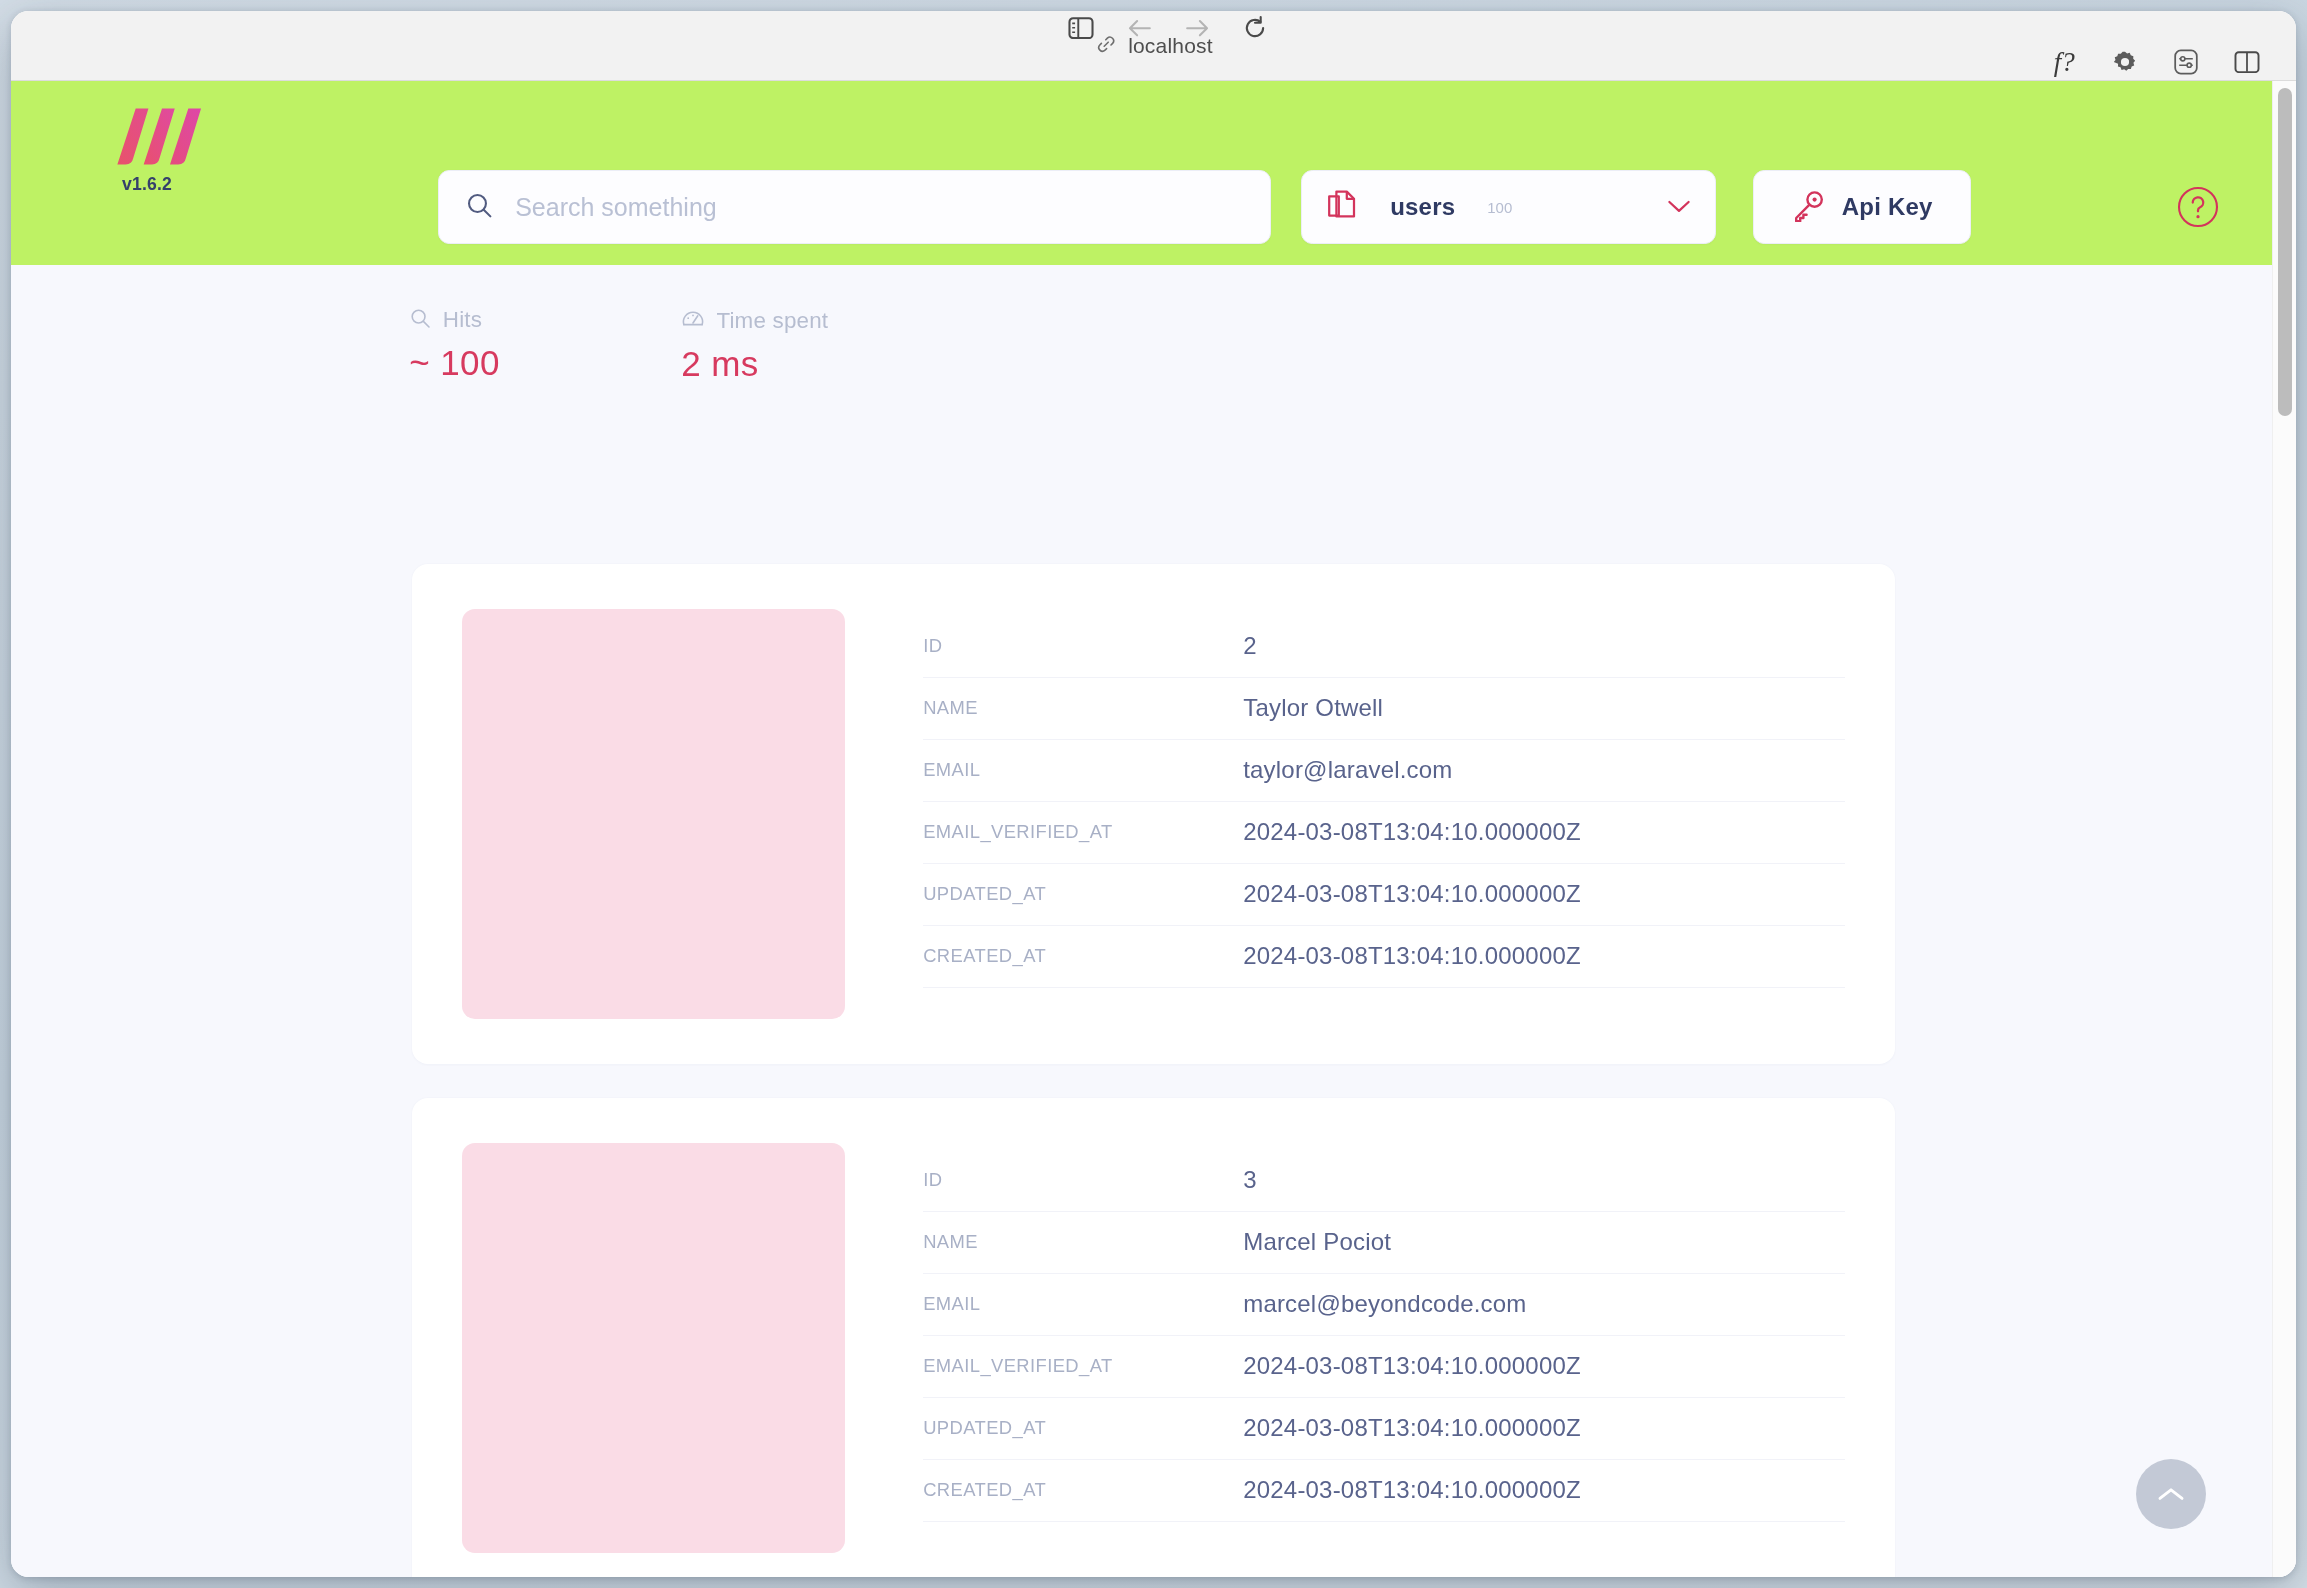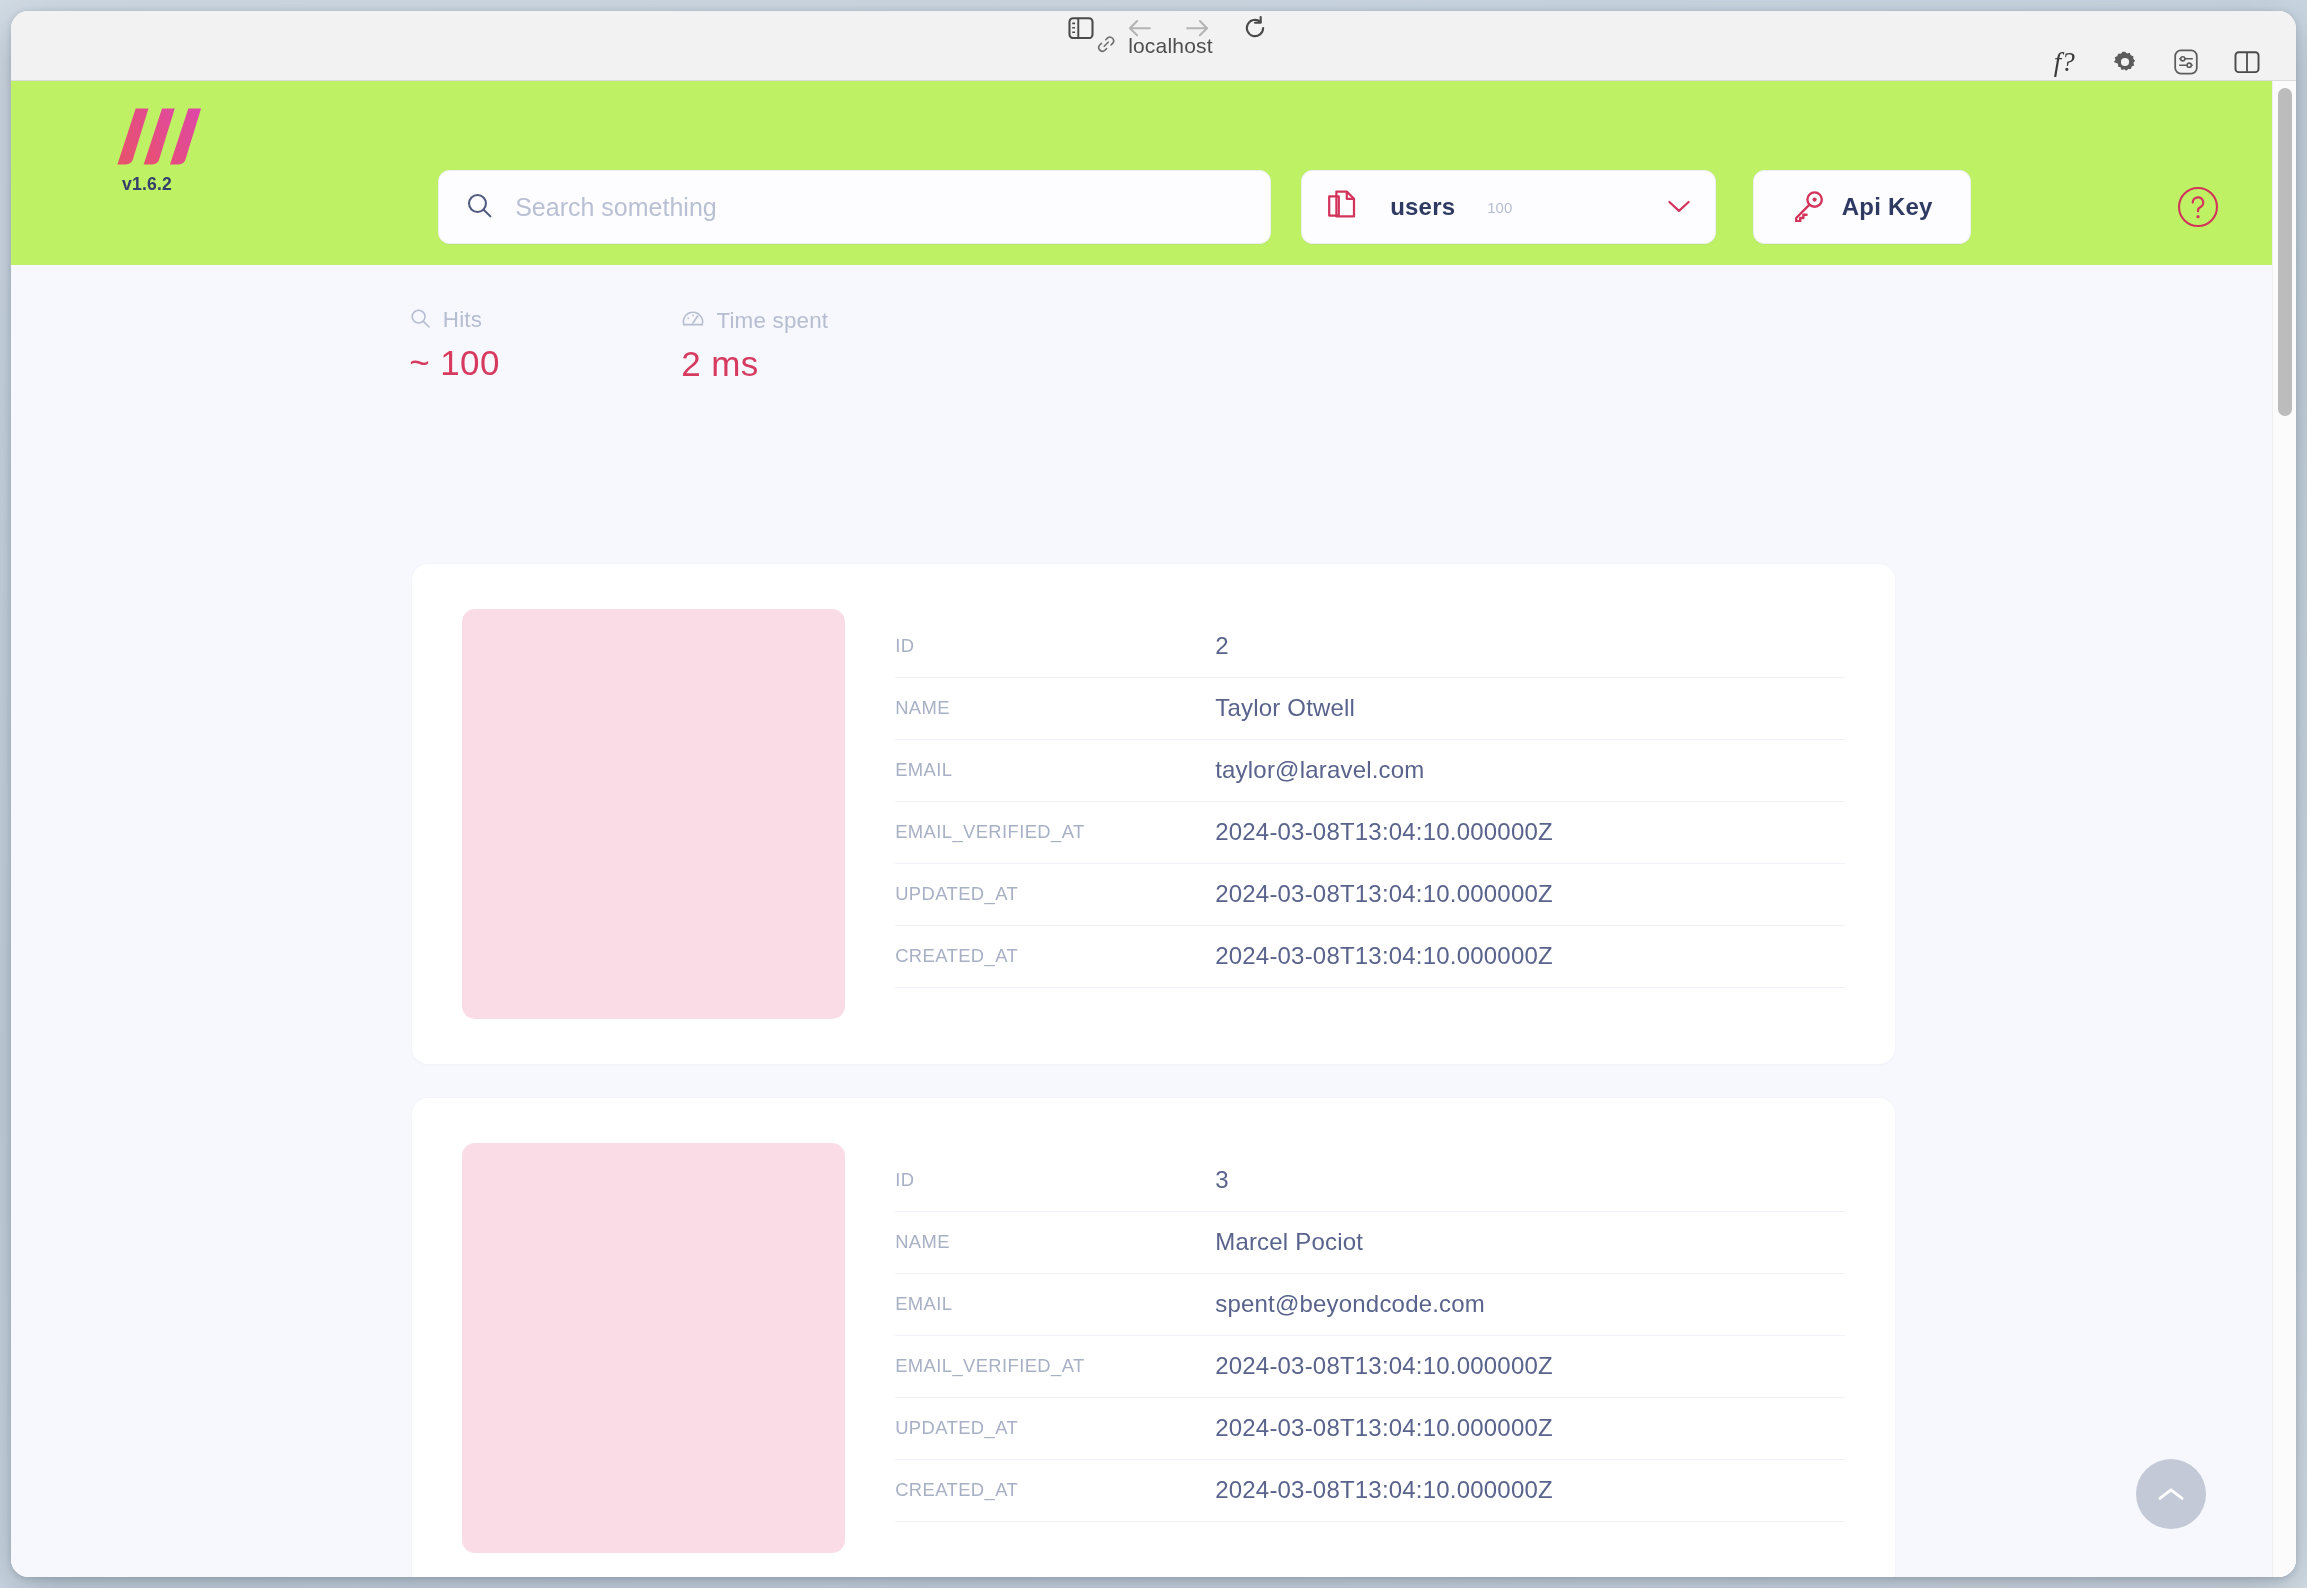--- a/index.html
+++ b/index.html
@@ -264,20 +264,21 @@
   .card-thumb {
     flex: 0 0 auto;
     width: 383px;
     height: 410px;
     background: #fadce6;
     border-radius: 13px;
   }
   .card-fields {
     flex: 1;
     padding-top: 6.4px;
+    margin-left: 28px;
   }
   .field-row {
     display: flex;
     align-items: center;
     height: 62px;
     border-bottom: 0.8px solid #f1f2f8;
   }
   .field-key {
     flex: 0 0 320px;
     font-size: 18.4px;
@@ -543,21 +544,21 @@
             <div class="field-row">
               <div class="field-key">ID</div>
               <div class="field-val">3</div>
             </div>
             <div class="field-row">
               <div class="field-key">NAME</div>
               <div class="field-val">Marcel Pociot</div>
             </div>
             <div class="field-row">
               <div class="field-key">EMAIL</div>
-              <div class="field-val">spent@beyondcode.com</div>
+              <div class="field-val">marcel@beyondcode.com</div>
             </div>
             <div class="field-row">
               <div class="field-key">EMAIL_VERIFIED_AT</div>
               <div class="field-val">2024-03-08T13:04:10.000000Z</div>
             </div>
             <div class="field-row">
               <div class="field-key">UPDATED_AT</div>
               <div class="field-val">2024-03-08T13:04:10.000000Z</div>
             </div>
             <div class="field-row">

